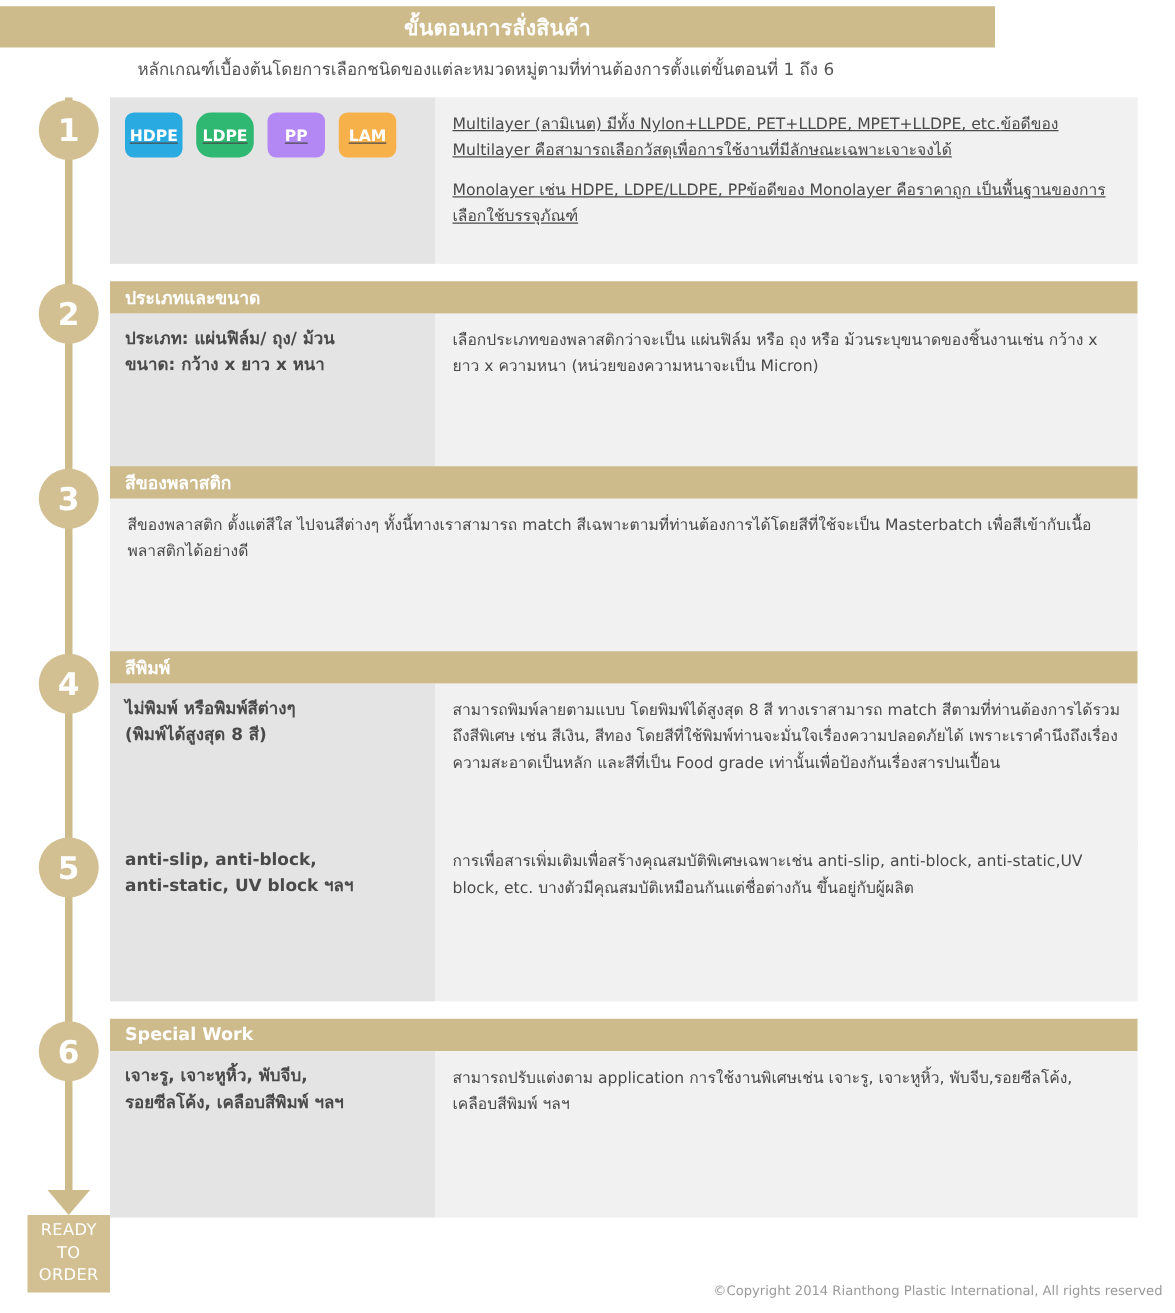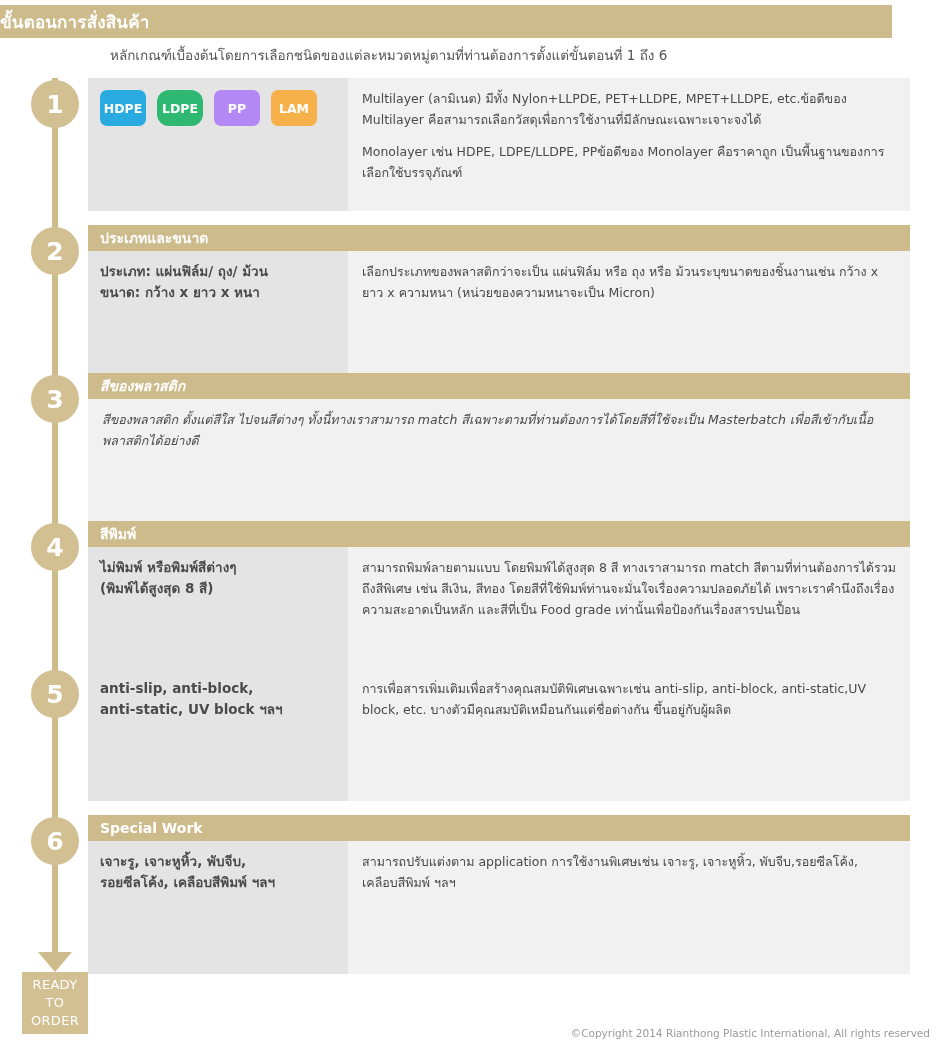--- a/index.html
+++ b/index.html
@@ -14,29 +14,29 @@
     position: relative;
     overflow: hidden;
     color: #4a4a4a;
   }
 
   
   .title-bar {
     position: absolute;
     left: 0;
     top: 5px;
-    width: 892px;
+    width: 796px;
     height: 33px;
     background: #cebb8c;
     color: #ffffff;
     font-size: 17px;
     font-weight: bold;
     display: flex;
     align-items: center;
-    justify-content: flex-start;
+    justify-content: center;
     letter-spacing: 0.2px;
   }
 
   .subtitle {
     position: absolute;
     left: 110px;
     top: 44px;
     font-size: 13.5px;
     color: #555555;
     white-space: nowrap;
@@ -182,21 +182,21 @@
 <div class="subtitle">หลักเกณฑ์เบื้องต้นโดยการเลือกชนิดของแต่ละหมวดหมู่ตามที่ท่านต้องการตั้งแต่ขั้นตอนที่ 1 ถึง 6</div>
 
 <div class="timeline-line"></div>
 <div class="timeline-arrow"></div>
 
 <div id="steps-root">
     <div class="step-circle" style="top: 80px;">
       <span>1</span>
     </div>
     <div class="section" style="top: 78px;">
-      <div class="section-body" style="height: 133px;">
+      <div class="section-body" style="height: 133px; text-decoration: underline;">
         <div class="col-left">
           <div class="badges">
             <div class="badge" style="background: rgb(41, 171, 226);">
               <span>HDPE</span>
             </div>
             <div class="badge" style="background: rgb(46, 184, 114); border-radius: 12px;">
               <span>LDPE</span>
             </div>
             <div class="badge" style="background: rgb(179, 136, 245);">
               <span>PP</span>
@@ -225,21 +225,21 @@
           <span class="line">ขนาด: กว้าง x ยาว x หนา</span>
         </div>
         <div class="col-right">
           <p><span class="line">เลือกประเภทของพลาสติกว่าจะเป็น แผ่นฟิล์ม หรือ ถุง หรือ ม้วน</span><span class="line">ระบุขนาดของชิ้นงานเช่น กว้าง x ยาว x ความหนา (หน่วยของความหนาจะเป็น Micron)</span></p>
         </div>
       </div>
     </div>
     <div class="step-circle" style="top: 375px;">
       <span>3</span>
     </div>
-    <div class="section" style="top: 373px; font-style: italic;">
+    <div class="section" style="top: 373px;">
       <div class="section-header">
         <span>สีของพลาสติก</span>
       </div>
       <div class="section-body" style="height: 133px;">
         <div class="col-right">
           <p><span class="line">สีของพลาสติก ตั้งแต่สีใส ไปจนสีต่างๆ ทั้งนี้ทางเราสามารถ match สีเฉพาะตามที่ท่านต้องการได้</span><span class="line">โดยสีที่ใช้จะเป็น Masterbatch เพื่อสีเข้ากับเนื้อพลาสติกได้อย่างดี</span></p>
         </div>
       </div>
     </div>
     <div class="step-circle" style="top: 523px;">

